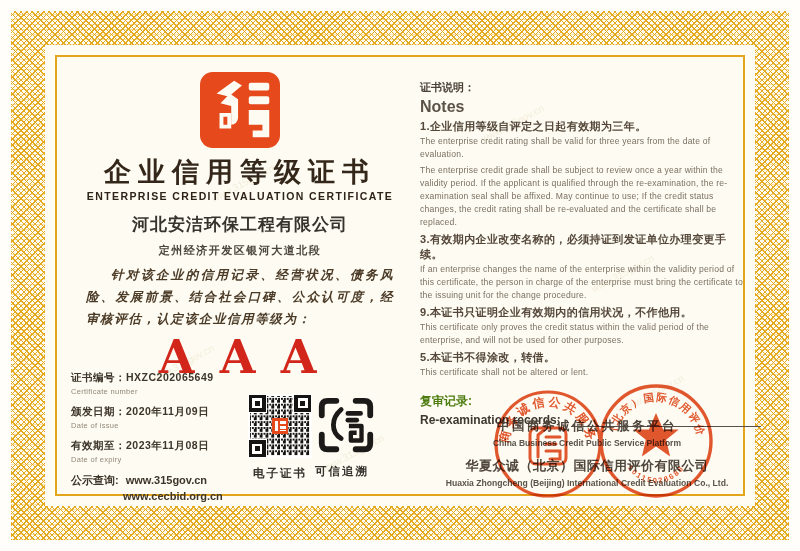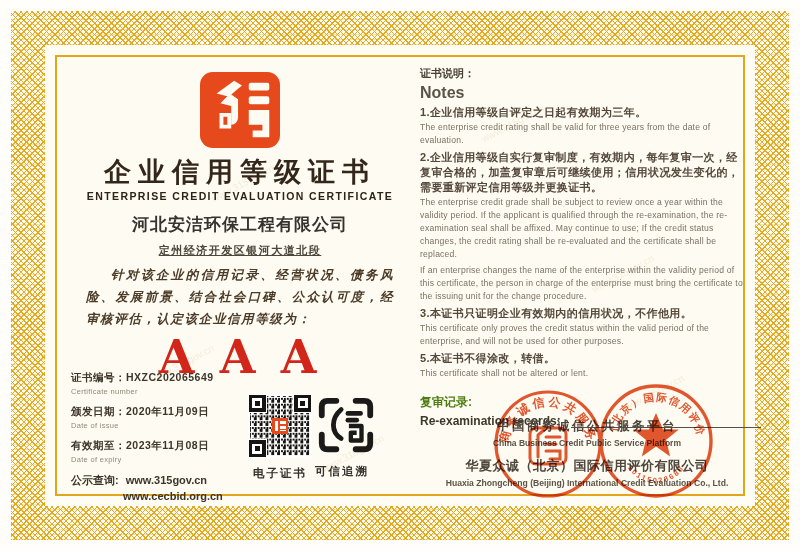--- a/index.html
+++ b/index.html
@@ -16,38 +16,38 @@
   .goldline:before{content:"";position:absolute;inset:2px;border:1px solid #f0c75e;}
   .content{position:absolute;inset:58px;background:#fdfbf2;}
   .wm{position:absolute;color:rgba(185,152,62,.14);font-size:10px;transform:rotate(-28deg);white-space:nowrap;pointer-events:none;}
 
   
   .col-left{position:absolute;left:28px;top:0;width:308px;text-align:center;}
   .logo-wrap{padding-top:12px;}
   .title-cn{margin-top:4px;font-family:Liberation Serif, serif;font-weight:700;font-size:27px;line-height:28px;letter-spacing:7px;color:#34271a;white-space:nowrap;}
   .title-en{margin-top:4px;font-weight:700;font-size:10.5px;letter-spacing:1.4px;color:#2e2318;white-space:nowrap;}
   .company{margin-top:11px;font-weight:700;font-size:17px;letter-spacing:1px;color:#36322c;}
-  .address{margin-top:7px;font-weight:700;font-size:11px;letter-spacing:1.5px;color:#4c463d;text-decoration:underline;}
+  .address{margin-top:7px;font-weight:700;font-size:11px;letter-spacing:1.5px;color:#4c463d;}
   .statement{margin-top:6px;text-align:justify;text-indent:2em;font-size:12.5px;font-weight:700;line-height:22px;letter-spacing:1.6px;color:#4c3b27;font-style:italic;}
   .rating{margin-top:2px;font-family:"DejaVu Serif","Liberation Serif",serif;font-weight:700;font-size:46px;line-height:50px;color:#d3261b;letter-spacing:.55em;padding-left:.45em;}
 
   .meta{position:absolute;left:13px;top:313px;width:230px;text-align:left;}
   .meta-row{margin-bottom:9px;}
   .meta-label{font-size:10.5px;font-weight:700;color:#3d352a;letter-spacing:.5px;}
   .meta-sub{font-size:7.5px;color:#93887a;margin-top:2px;letter-spacing:.3px;}
   .query{margin-top:2px;font-size:11px;font-weight:700;color:#3d352a;}
   .query .url2{margin-left:52px;line-height:17px;}
   .query .url1{margin-left:4px;}
 
   .qr-block{position:absolute;left:189px;top:336px;width:66px;text-align:center;}
   .trace-block{position:absolute;left:257px;top:336px;width:66px;text-align:left;}
   .code-label{margin-top:4px;font-size:11.5px;font-weight:700;letter-spacing:2px;color:#33302b;white-space:nowrap;}
 
   
-  .col-right{position:absolute;left:362px;top:8px;width:327px;}
+  .col-right{position:absolute;left:362px;top:22px;width:327px;}
   .notes-h-cn{font-size:11px;font-weight:700;color:#4a4238;}
   .notes-h-en{font-size:16px;font-weight:700;color:#5c5348;margin-top:3px;}
   .note-item{margin-top:3px;}
   .note-cn{font-size:11px;font-weight:700;color:#55483a;line-height:15px;letter-spacing:.4px;}
   .note-en{font-size:8.6px;color:#7b7063;line-height:13px;letter-spacing:.2px;margin-top:1px;}
   .review{margin-top:14px;}
   .review-cn{font-size:12px;font-weight:700;color:#4d7c0f;}
   .review-row{display:flex;align-items:flex-end;margin-top:3px;}
   .review-en{font-size:12px;font-weight:700;color:#3e372e;white-space:nowrap;}
   .review-line{flex:0 0 190px;margin-left:10px;border-bottom:1.5px solid #55504a;height:12px;}
@@ -164,28 +164,28 @@
 
     <div class="col-right">
       <div class="notes-h-cn">证书说明：</div>
       <div class="notes-h-en">Notes</div>
 
       <div class="note-item">
         <div class="note-cn">1.企业信用等级自评定之日起有效期为三年。</div>
         <div class="note-en">The enterprise credit rating shall be valid for three years from the date of evaluation.</div>
       </div>
       <div class="note-item">
-        <div class="note-cn">2.企业信用等级自实行复审制度，有效期内，每年复审一次，经复审合格的，加盖复审章后可继续使用；信用状况发生变化的，需要重新评定信用等级并更换证书。</div>
         <div class="note-en">The enterprise credit grade shall be subject to review once a year within the validity period. If the applicant is qualified through the re-examination, the re-examination seal shall be affixed. May continue to use; If the credit status changes, the credit rating shall be re-evaluated and the certificate shall be replaced.</div>
       </div>
       <div class="note-item">
+        <div class="note-cn">3.有效期内企业改变名称的，必须持证到发证单位办理变更手续。</div>
         <div class="note-en">If an enterprise changes the name of the enterprise within the validity period of this certificate, the person in charge of the enterprise must bring the certificate to the issuing unit for the change procedure.</div>
       </div>
       <div class="note-item">
-        <div class="note-cn">3.本证书只证明企业有效期内的信用状况，不作他用。</div>
+        <div class="note-cn">9.本证书只证明企业有效期内的信用状况，不作他用。</div>
         <div class="note-en">This certificate only proves the credit status within the valid period of the enterprise, and will not be used for other purposes.</div>
       </div>
       <div class="note-item">
         <div class="note-cn">5.本证书不得涂改，转借。</div>
         <div class="note-en">This certificate shall not be altered or lent.</div>
       </div>
 
       <div class="review">
         <div class="review-cn">复审记录:</div>
         <div class="review-row">

